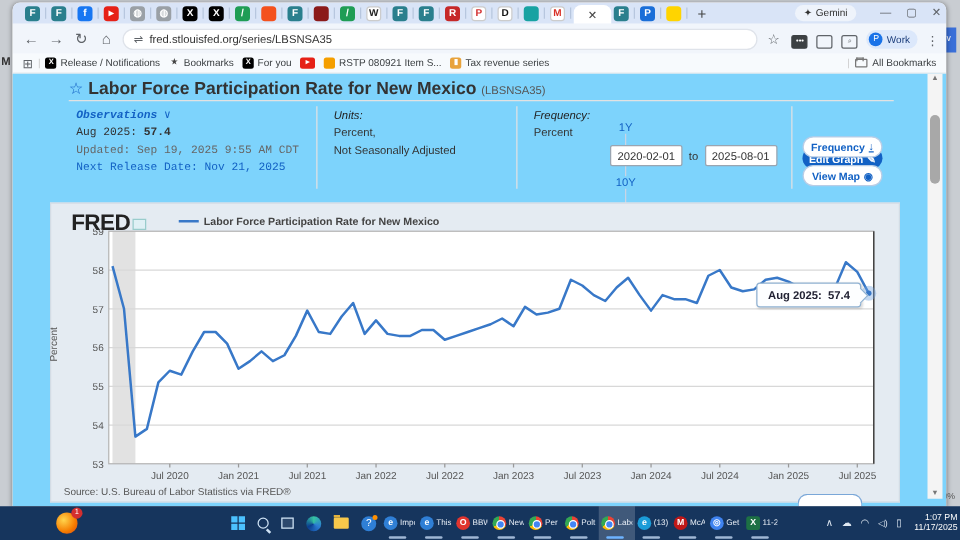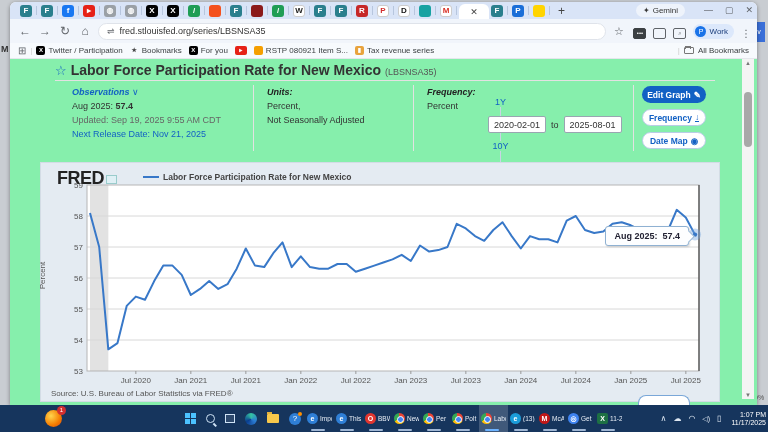--- a/index.html
+++ b/index.html
@@ -30,44 +30,44 @@
   .profile { display:flex; align-items:center; gap:3px; background:#dce8fb; border-radius:8px; height:15px; padding:0 6px 0 2px; font-size:8px; color:#1a3c7a; }
   .pava { width:11px; height:11px; border-radius:50%; background:#1a73e8; color:#fff; font-size:7px; line-height:11px; text-align:center; }
 
   .bookbar { position:relative; height:16px; background:#f7fafd; display:flex; align-items:center; padding:0 8px; gap:4px; font-size:8px; color:#3c4043; border-bottom:1px solid #e4e7ec; }
   .bmk { display:flex; align-items:center; gap:3px; margin-right:7px; white-space:nowrap; }
   .bico { width:9px; height:9px; border-radius:2px; display:inline-block; font-size:6px; font-weight:bold; color:#fff; text-align:center; line-height:9px; }
   .allbk { position:absolute; right:8px; display:flex; align-items:center; gap:4px; }
   .folderic { width:10px; height:7px; border:1px solid #777; border-radius:1px; position:relative; }
   .folderic:before { content:""; position:absolute; left:0; top:-2px; width:4px; height:2px; border:1px solid #777; border-bottom:none; }
 
-  .content { position:relative; height:346px; background:#86efac; }
+  .content { position:relative; height:346px; background:#7dd3fc; }
   .scrollbar { position:absolute; right:3px; top:0; width:12px; height:340px; background:#f4f4f4; }
   .scrollbar .arr { position:absolute; left:0; width:12px; font-size:6px; color:#777; text-align:center; }
   .thumb { position:absolute; left:2px; top:33px; width:8px; height:55px; background:#a8a8a8; border-radius:4px; }
 
   .pgtitle { position:absolute; left:45px; top:3px; font-size:14px; font-weight:bold; color:#333; }
   .star { color:#1261c4; font-weight:normal; margin-right:4px; font-size:13px; }
   .seriesid { font-size:9px; font-weight:normal; color:#555; }
   .titlehr { position:absolute; left:45px; top:21px; width:660px; border-top:1px solid #e2e2e2; }
 
   .infocol { position:absolute; top:26px; font-size:9px; color:#333; line-height:14px; }
   .lbl-link { color:#1261c4; }
   .muted { color:#666; }
   .colsep { position:absolute; top:26px; height:66px; border-left:1px solid #e2e2e2; }
-  .ital { font-style:italic; font-weight:bold; color:#222; }
+  .ital { font-style:italic; font-weight:normal; color:#222; }
 
   .ranges { position:absolute; left:482px; top:38px; display:flex; align-items:center; font-size:9px; color:#1261c4; font-weight:normal;flex-direction:column; }
   .ranges .rsep { width:1px; height:12px; background:#c9d4e4; margin:0 7px; }
   .dates { position:absolute; left:478px; top:57px; display:flex; align-items:center; gap:5px; font-size:9px; color:#333; }
   .datebox { width:58px; height:17px; border:1px solid #9aa5b1; border-radius:2px; text-align:center; line-height:16px; background:#fff; }
   .ctlsep { position:absolute; left:623px; top:26px; height:66px; border-left:1px solid #e2e2e2; }
 
   .actbtn { position:absolute; left:632px; width:64px; height:17px; border-radius:9px; font-size:8.5px; font-weight:bold; display:flex; align-items:center; justify-content:center; gap:3px; }
-  .actbtn.primary { background:#1261c4; color:#fff; }
+  .actbtn.primary { background:#1261c4; color:#fff;margin-top:32px; }
   .actbtn.outline { background:#fff; color:#1261c4; border:1px solid #b9cde6; }
 
   .panel { position:absolute; left:30px; top:103px; width:680px; height:240px; background:#e4ebf2; border:1px solid #d3dce5; }
   .fredlogo { position:absolute; left:16px; top:5px; font-size:18px; font-weight:bold; color:#222; letter-spacing:-.5px; }
   .fredlogo .mini { display:inline-block; width:11px; height:9px; background:#dff0f5; border:1px solid #9cc; margin-left:2px; position:relative; top:0px; }
   .legend { position:absolute; left:102px; top:9px; font-size:8.5px; font-weight:bold; color:#444; display:flex; align-items:center; gap:4px; }
   .legend .dash { width:16px; height:2px; background:#3878c8; }
   .ylab { position:absolute; left:-12px; top:108px; font-size:8px; color:#555; transform:rotate(-90deg); }
   .src { position:absolute; left:10px; top:226px; font-size:8px; color:#555; }
   .charttip { position:absolute; right:30px; top:63px; height:20px; background:#fdfeff; border:1px solid #8fb1d2; border-radius:3px; box-shadow:1px 1px 2px rgba(0,0,0,.15); font-size:9px; font-weight:bold; color:#223; display:flex; align-items:center; gap:5px; padding:0 8px; }
@@ -202,21 +202,21 @@
         <span style="color:#5f6368;font-size:10px;">⋮</span>
       </div>
     </div>
 
     <div class="bookbar">
       <span style="color:#5f6368;font-size:10px;">⊞</span>
       <span style="color:#ccc;">|</span>
       <span id="bookmark-items" style="display:flex;align-items:center;">
           <span class="bmk">
             <span class="bico" style="background: rgb(0, 0, 0);">X</span>
-            <span>Twitter / Participation</span>
+            <span>Release / Notifications</span>
           </span>
           <span class="bmk">
             <span class="bico" style="background: transparent; color: rgb(68, 68, 68);">★</span>
             <span>Bookmarks</span>
           </span>
           <span class="bmk">
             <span class="bico" style="background: rgb(0, 0, 0);">X</span>
             <span>For you</span>
           </span>
           <span class="bmk">
@@ -238,21 +238,21 @@
       </div>
     </div>
 
     <div class="content">
       <div class="pgtitle">
         <span class="star">☆</span><span>Labor Force Participation Rate for New Mexico</span>
         <span class="seriesid">(LBSNSA35)</span>
       </div>
       <div class="titlehr"></div>
 
-      <div class="infocol" style="left:62px; width:190px;">
+      <div class="infocol" style="left:51px; width:190px;font-family:Liberation Mono, monospace;">
         <div><span class="lbl-link" style="font-style:italic;font-weight:bold;">Observations</span> <span class="lbl-link">∨</span></div>
         <div><span>Aug 2025:</span> <b>57.4</b></div>
         <div class="muted">Updated: Sep 19, 2025 9:55 AM CDT</div>
         <div class="lbl-link">Next Release Date: Nov 21, 2025</div>
       </div>
       <div class="colsep" style="left:243px;"></div>
 
       <div class="infocol" style="left:257px; width:140px;">
         <div class="ital">Units:</div>
         <div>Percent,</div>
@@ -283,21 +283,21 @@
 
       <div class="actbtn primary" style="top:27px;">
         <span>Edit Graph</span>
           <span>✎</span>
       </div>
       <div class="actbtn outline" style="top:50px;">
         <span>Frequency</span>
           <span style="border-bottom:1px solid #1261c4;line-height:8px;">↓</span>
       </div>
       <div class="actbtn outline" style="top:73px;">
-        <span>Date Map</span>
+        <span>View Map</span>
           <span>◉</span>
       </div>
 
       <div class="panel">
         <div class="fredlogo"><span>FRED</span><span class="mini"></span></div>
         <div class="legend">
           <span class="dash"></span>
           <span>Labor Force Participation Rate for New Mexico</span>
         </div>
         <div class="ylab">Percent</div>

